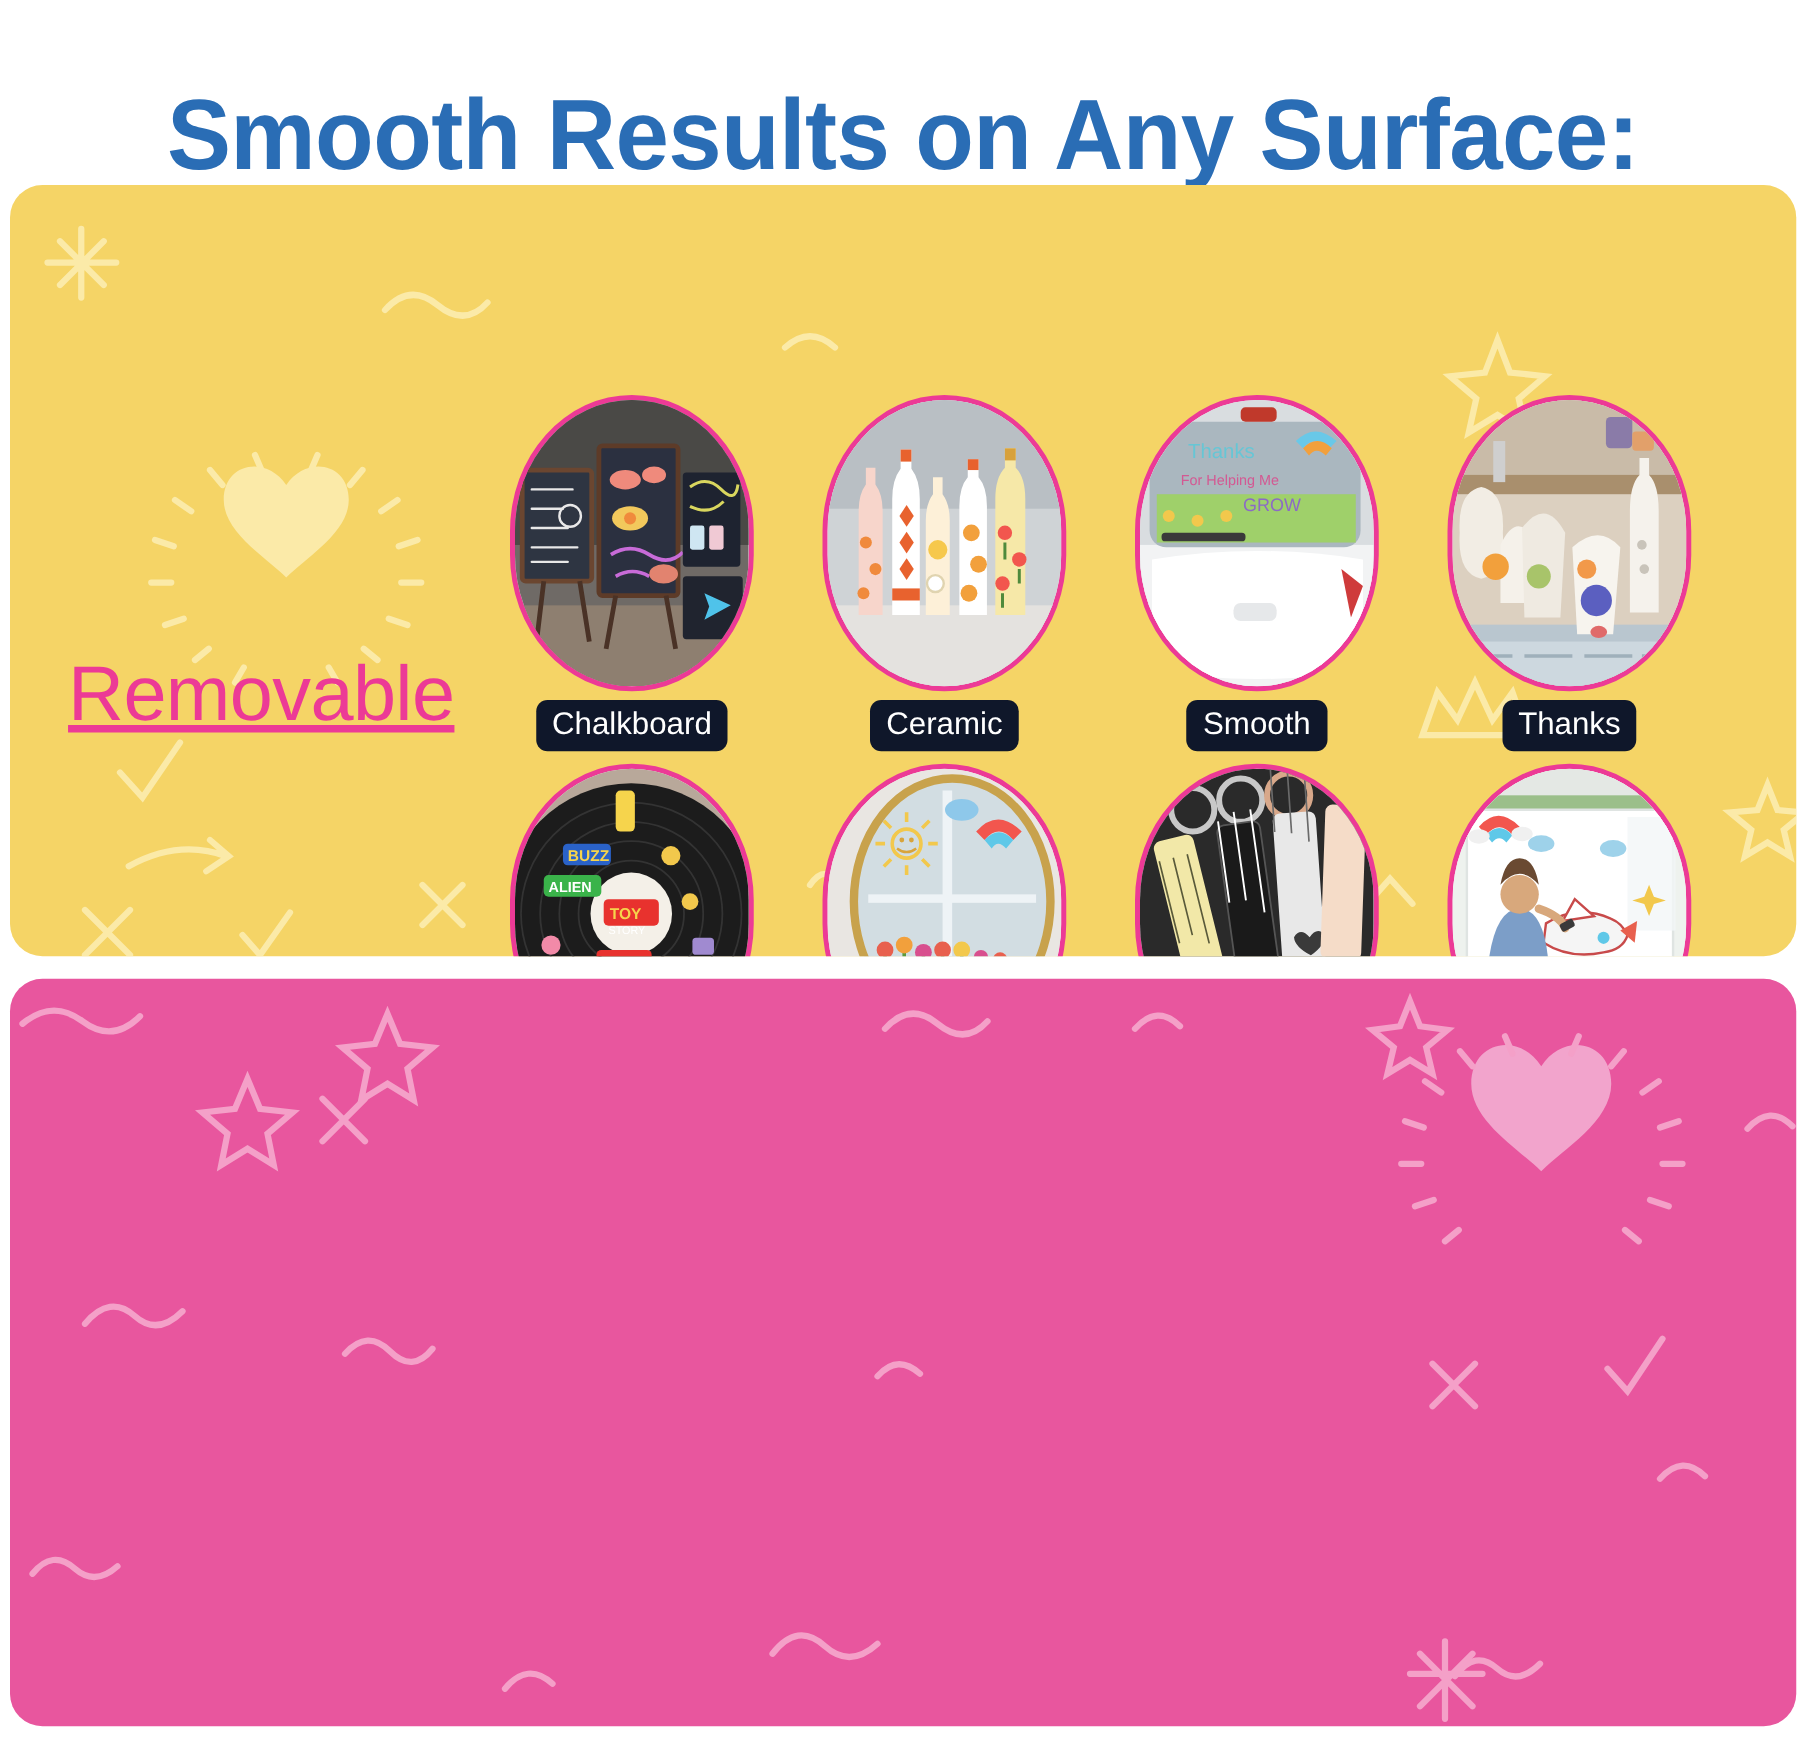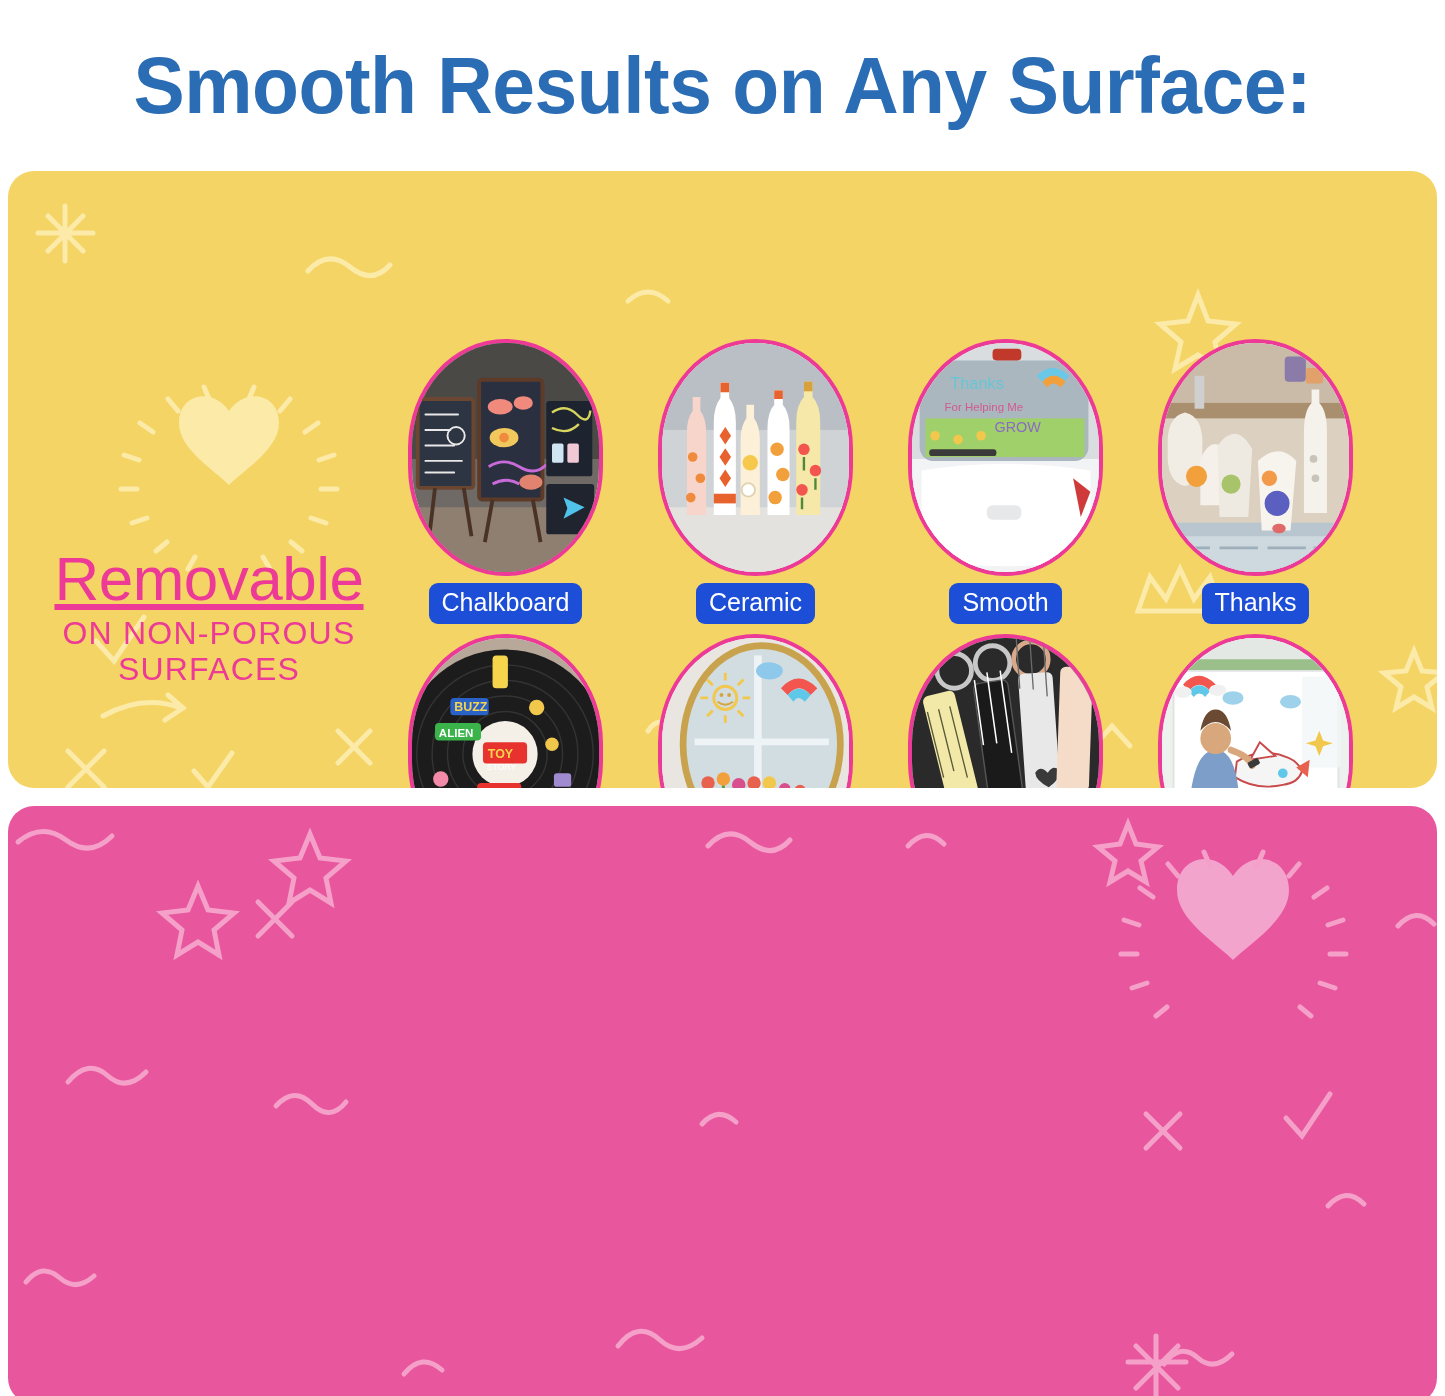--- a/index.html
+++ b/index.html
@@ -8,23 +8,23 @@
     width: 1445px;
     height: 1396px;
     background: #ffffff;
     font-family: "Liberation Sans", sans-serif;
     overflow: hidden;
     position: relative;
   }
 
   
   .header {
-    height: 171px;
+    height: 148px;
     display: flex;
-    align-items: center;
+    align-items: flex-end;
     justify-content: center;
     padding: 0 20px;
   }
   .header-title {
     font-family: "Liberation Sans Narrow", "Liberation Sans", sans-serif;
     font-size: 80px;
     font-weight: bold;
     color: #2a6db5;
     letter-spacing: -0.5px;
     white-space: nowrap;
@@ -115,21 +115,21 @@
   }
   .tile-label {
     display: inline-block;
     font-size: 25px;
     line-height: 1;
     padding: 7px 13px 9px 13px;
     border-radius: 9px;
     white-space: nowrap;
   }
   .oval .tile-label {
-    background: #1d4ed8;
+    background: #0f172a;
     color: #ffffff;
     text-align: center;
   }
 </style>
 </head>
 <body>
 
 <div class="header">
   <div class="header-title">Smooth Results on Any Surface:</div>
 </div>
@@ -168,24 +168,20 @@
         <path d="M1050 575 l18 -20 l18 20 l18 -20 l18 20"></path>
         <path d="M620 130 q20 -18 40 0"></path>
       </g>
 
       <path d="M221 240 c-16 -24 -50 -18 -50 12 c0 26 34 46 50 62 c16 -16 50 -36 50 -62 c0 -30 -34 -36 -50 -12 z" fill="#fbeaa8"></path>
     </svg>
   </div>
 
   <div class="headline headline-removable">
     <div class="headline-main">Removable</div>
-    <div class="headline-sub">
-      <div>ON NON-POROUS</div>
-      <div>SURFACES</div>
-    </div>
   </div>
 
   <div class="tile-grid grid-removable">
 
     <div class="tile oval">
       <div class="tile-photo">
         <svg viewBox="0 0 195 237" preserveAspectRatio="none">
           <rect width="195" height="237" fill="#6f6a66"></rect>
           <rect x="0" y="0" width="195" height="120" fill="#4a4946"></rect>
           <rect x="0" y="170" width="195" height="67" fill="#8e7f70"></rect>

